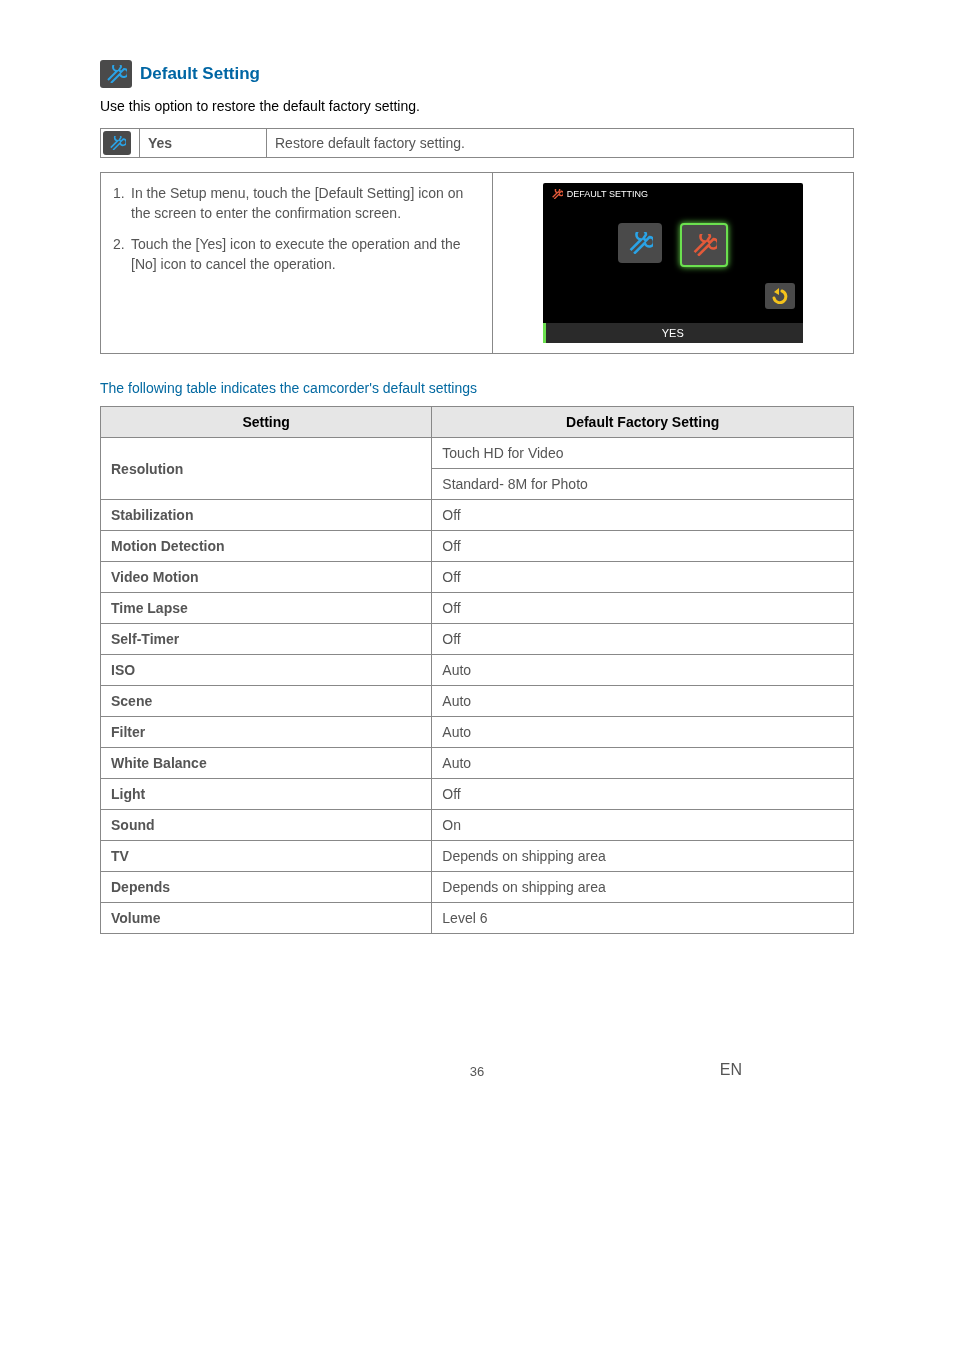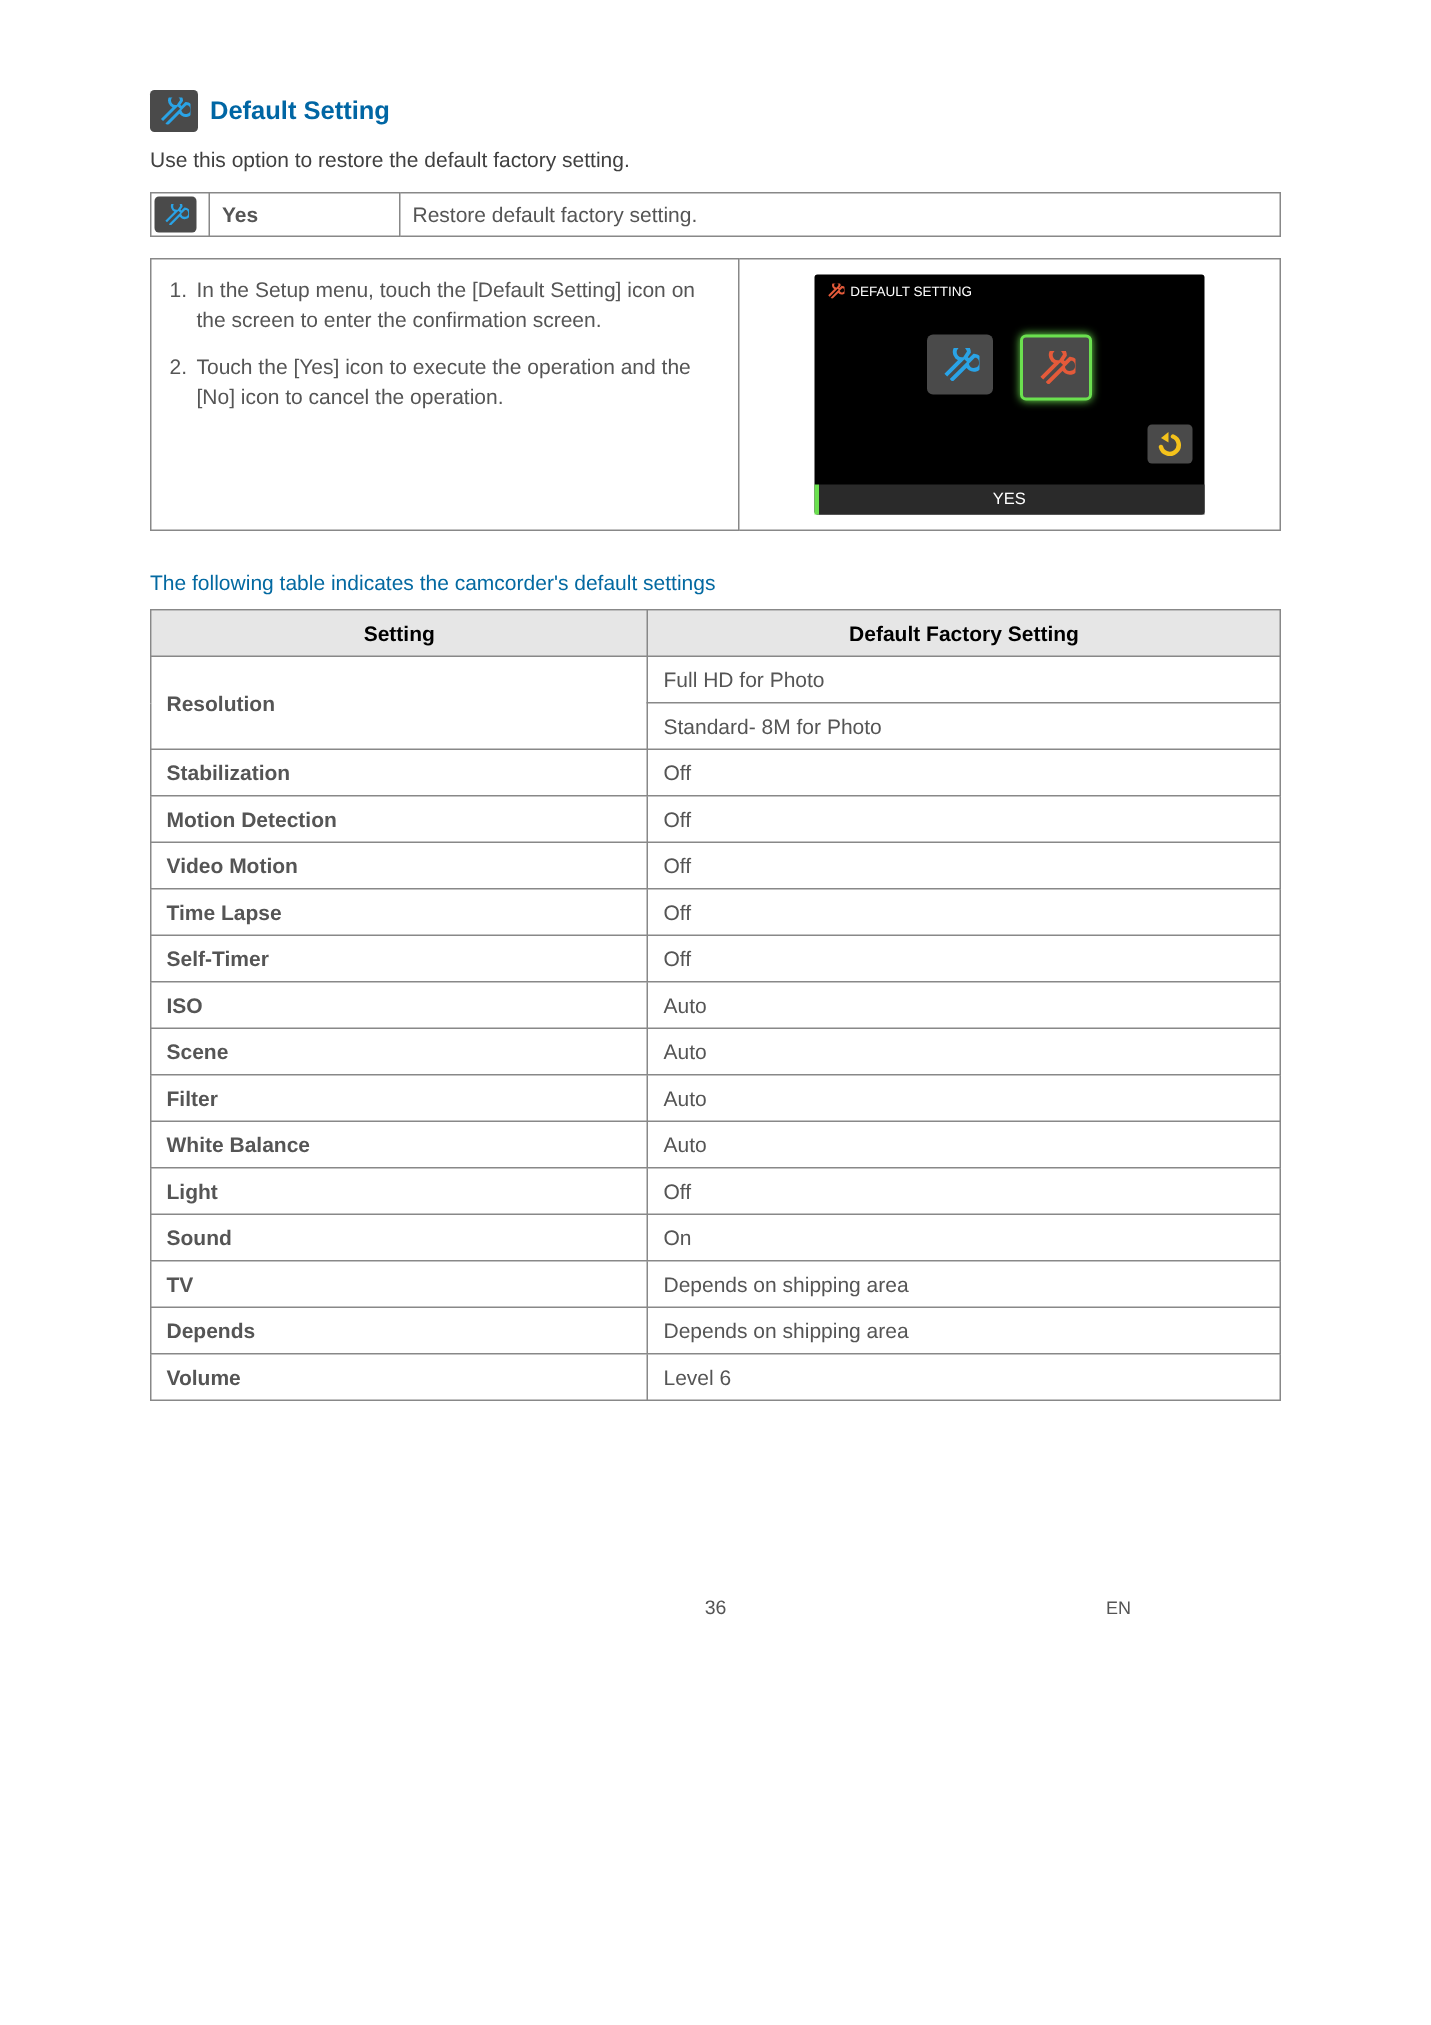--- a/index.html
+++ b/index.html
@@ -32,21 +32,21 @@
     width: 28px;
     height: 24px;
   }
   .heading-title {
     font-size: 17px;
     font-weight: bold;
     color: #0066a4;
   }
   .intro {
     margin: 10px 0 14px 0;
-    color: #404040;
+    color: #000000;
   }
   table.yn {
     width: 100%;
     border-collapse: collapse;
     margin-bottom: 14px;
   }
   table.yn td {
     border: 1px solid #888;
     padding: 6px 8px;
     color: #555;
@@ -190,22 +190,22 @@
     margin-top: 130px;
     color: #555;
     font-size: 13px;
   }
   .footer .pg {
     width: 100%;
     text-align: center;
   }
   .footer .lang {
     position: absolute;
-    right: 100px;
-    font-size: 12px;
+    right: 112px;
+    font-size: 16px;
   }
   .footer-wrap {
     position: relative;
   }
   
   svg { display:block; }
 </style>
 </head>
 <body>
 
@@ -289,21 +289,21 @@
 <table class="defaults">
   <thead>
     <tr>
       <th>Setting</th>
       <th>Default Factory Setting</th>
     </tr>
   </thead>
   <tbody id="defaults-body">
       <tr>
         <td class="setting" rowspan="2">Resolution</td>
-        <td>Full HD for Photo</td>
+        <td>Touch HD for Video</td>
       </tr>
       <tr>
         <td>Standard- 8M for Photo</td>
       </tr>
       <tr>
         <td class="setting">Stabilization</td>
         <td>Off</td>
       </tr>
       <tr>
         <td class="setting">Motion Detection</td>

